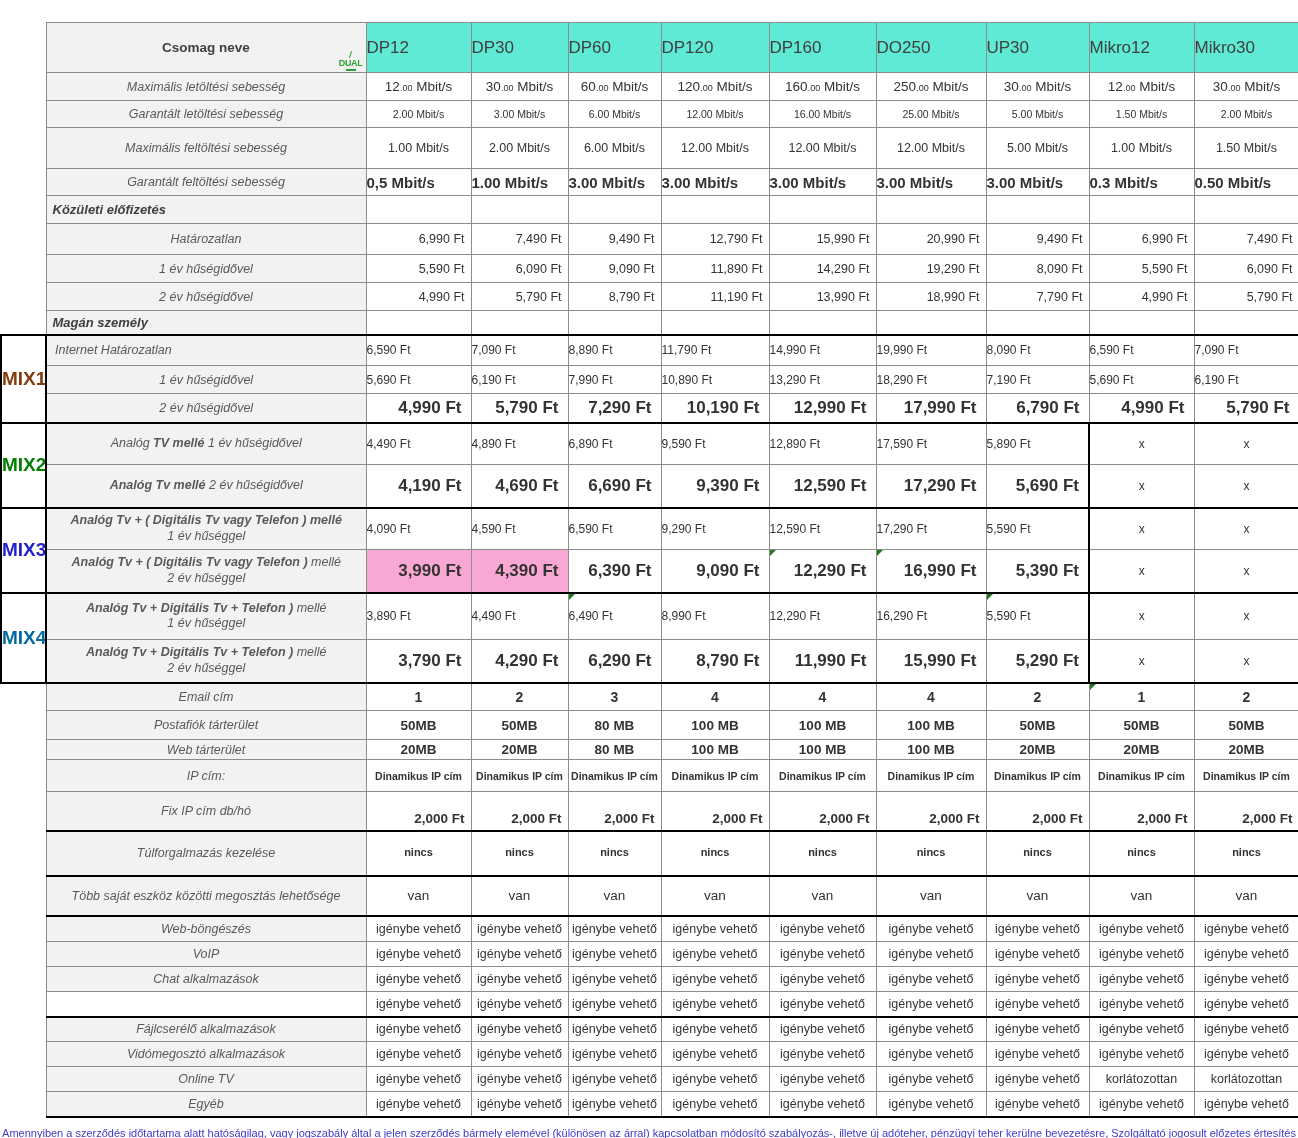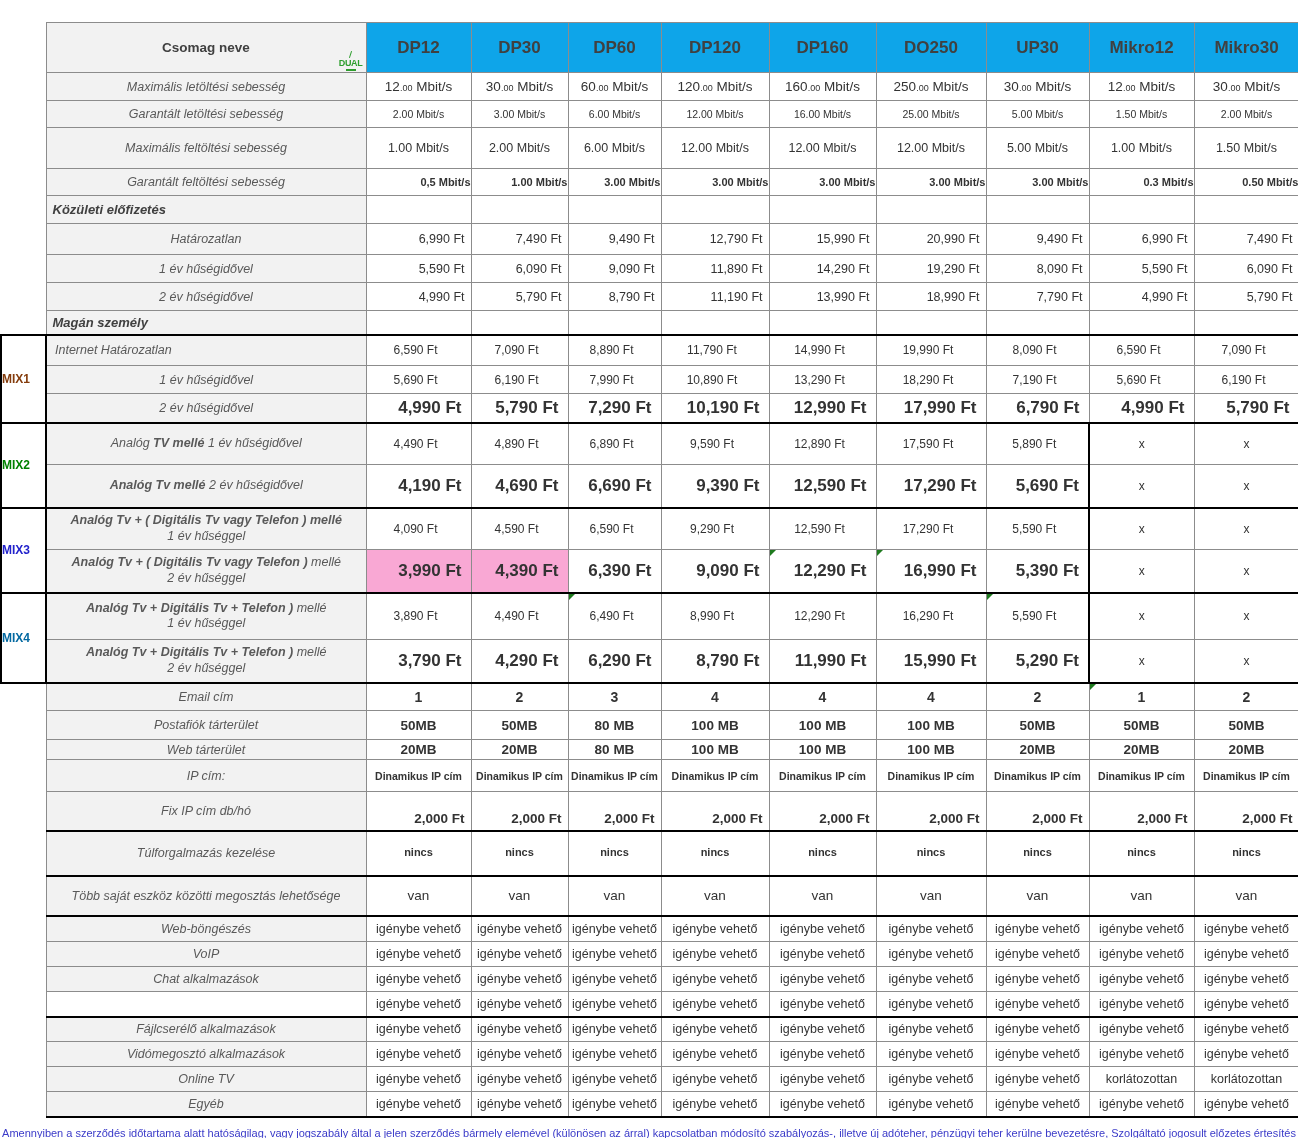--- a/index.html
+++ b/index.html
@@ -6,59 +6,59 @@
   body{width:1298px;height:1138px;overflow:hidden;font-family:"Liberation Sans",sans-serif;-webkit-font-smoothing:antialiased;}
   .spacer-top{height:22px;}
   table{border-collapse:collapse;table-layout:fixed;width:1298px;}
   td{overflow:hidden;vertical-align:middle;padding:0;}
   
   td.lab{background:#f2f2f2;color:#595959;font-style:italic;font-size:12.5px;text-align:center;border:1px solid #8c8c8c;}
   td.val{border:1px solid #8c8c8c;color:#333;background:#fff;}
   td.ge{border:none;background:#fff;}
   
   tr.hdr td.lab{font-style:normal;font-weight:bold;color:#404040;font-size:13.5px;}
-  td.colname{font-weight:bold;font-size:17px;color:#404040;text-align:center;background:#0ea5e9;}
+  td.colname{font-weight:normal;font-size:17px;color:#404040;background:#5eead4;}
   .hdrlab{position:relative;}
   .logo{position:absolute;right:3px;bottom:1px;display:flex;flex-direction:column;align-items:center;line-height:1;}
   .logo-ant{width:1px;height:7px;background:#2e9e2e;transform:rotate(18deg);margin-bottom:1px;}
   .logo-txt{font-size:9px;font-weight:900;color:#2e9e2e;font-style:normal;letter-spacing:-0.3px;}
   .logo-bar{width:10px;height:2px;background:#2e9e2e;margin-top:1px;}
   
   td.lab-sec{text-align:left;padding-left:6px;font-weight:bold;color:#404040;font-size:13px;}
   td.lab-blank{background:#fff;}
   td.lab-left{text-align:left;padding-left:8px;}
   td.lab2{white-space:pre-line;line-height:1.25;font-size:12.5px;}
   
   .v-speed1{font-size:13.5px;text-align:center;color:#404040;}
   .dec{font-size:9px;}
   .v-speed2{font-size:10.5px;text-align:center;color:#404040;}
   .v-speed3{font-size:12.5px;text-align:center;color:#404040;}
-  .v-speed4{font-size:11px;font-weight:700;text-align:right;color:#404040;}
+  .v-speed4{font-size:15px;font-weight:700;text-align:left;color:#404040;}
   .v-price{font-size:12.5px;text-align:right;padding-right:6px;color:#3c3c3c;}
-  .v-mixsm{font-size:12px;text-align:center;padding-right:6px;margin-left:42px;}
+  .v-mixsm{font-size:12px;text-align:left;padding-right:6px;margin-left:42px;}
   .v-big{font-size:17px;font-weight:700;text-align:right;padding-right:9px;}
   .v-email{font-size:14px;font-weight:600;text-align:center;color:#262626;}
   .v-mb{font-size:13.5px;font-weight:700;text-align:center;color:#262626;}
   .v-ipdyn{font-size:10.5px;font-weight:700;text-align:center;color:#262626;}
   .v-fixip{font-size:13.5px;font-weight:600;text-align:right;padding-right:6px;vertical-align:bottom;padding-bottom:4px;color:#262626;}
   .v-nincs{font-size:11px;font-weight:600;text-align:center;vertical-align:bottom;padding-bottom:17px;color:#262626;}
   .v-van{font-size:13.5px;text-align:center;color:#262626;}
   .v-feat{font-size:12.5px;text-align:center;color:#262626;}
   .v-x{font-size:12px;text-align:center;}
   .v-empty{background:#fff;}
   
   .c1{color:#843C0C;}
   .c2{color:#008000;}
   .c3{color:#2222CC;}
   .c4{color:#0369a1;}
   
   tr.ht td:not(.ge){border-top:2px solid #000;}
   tr.hb td:not(.ge){border-bottom:2px solid #000;}
   td.hl{border-left:2px solid #000;}
-  td.gmix{border:2px solid #000;background:#fff;font-weight:700;font-size:12px;vertical-align:middle;}
+  td.gmix{border:2px solid #000;background:#fff;font-weight:700;font-size:19px;text-align:center;vertical-align:middle;}
   td.gc{background:#f9a8d4;}
   td.mk{position:relative;}
   td.mk::before{content:"";position:absolute;top:0;left:0;width:0;height:0;border-left:6px solid #1e7a1e;border-bottom:6px solid transparent;}
   
   .disclaimer{width:1298px;margin-top:7px;text-align:center;color:#3a3ac8;font-size:11px;line-height:16px;}
 </style>
 </head>
 <body>
 
 <div class="spacer-top"></div>

